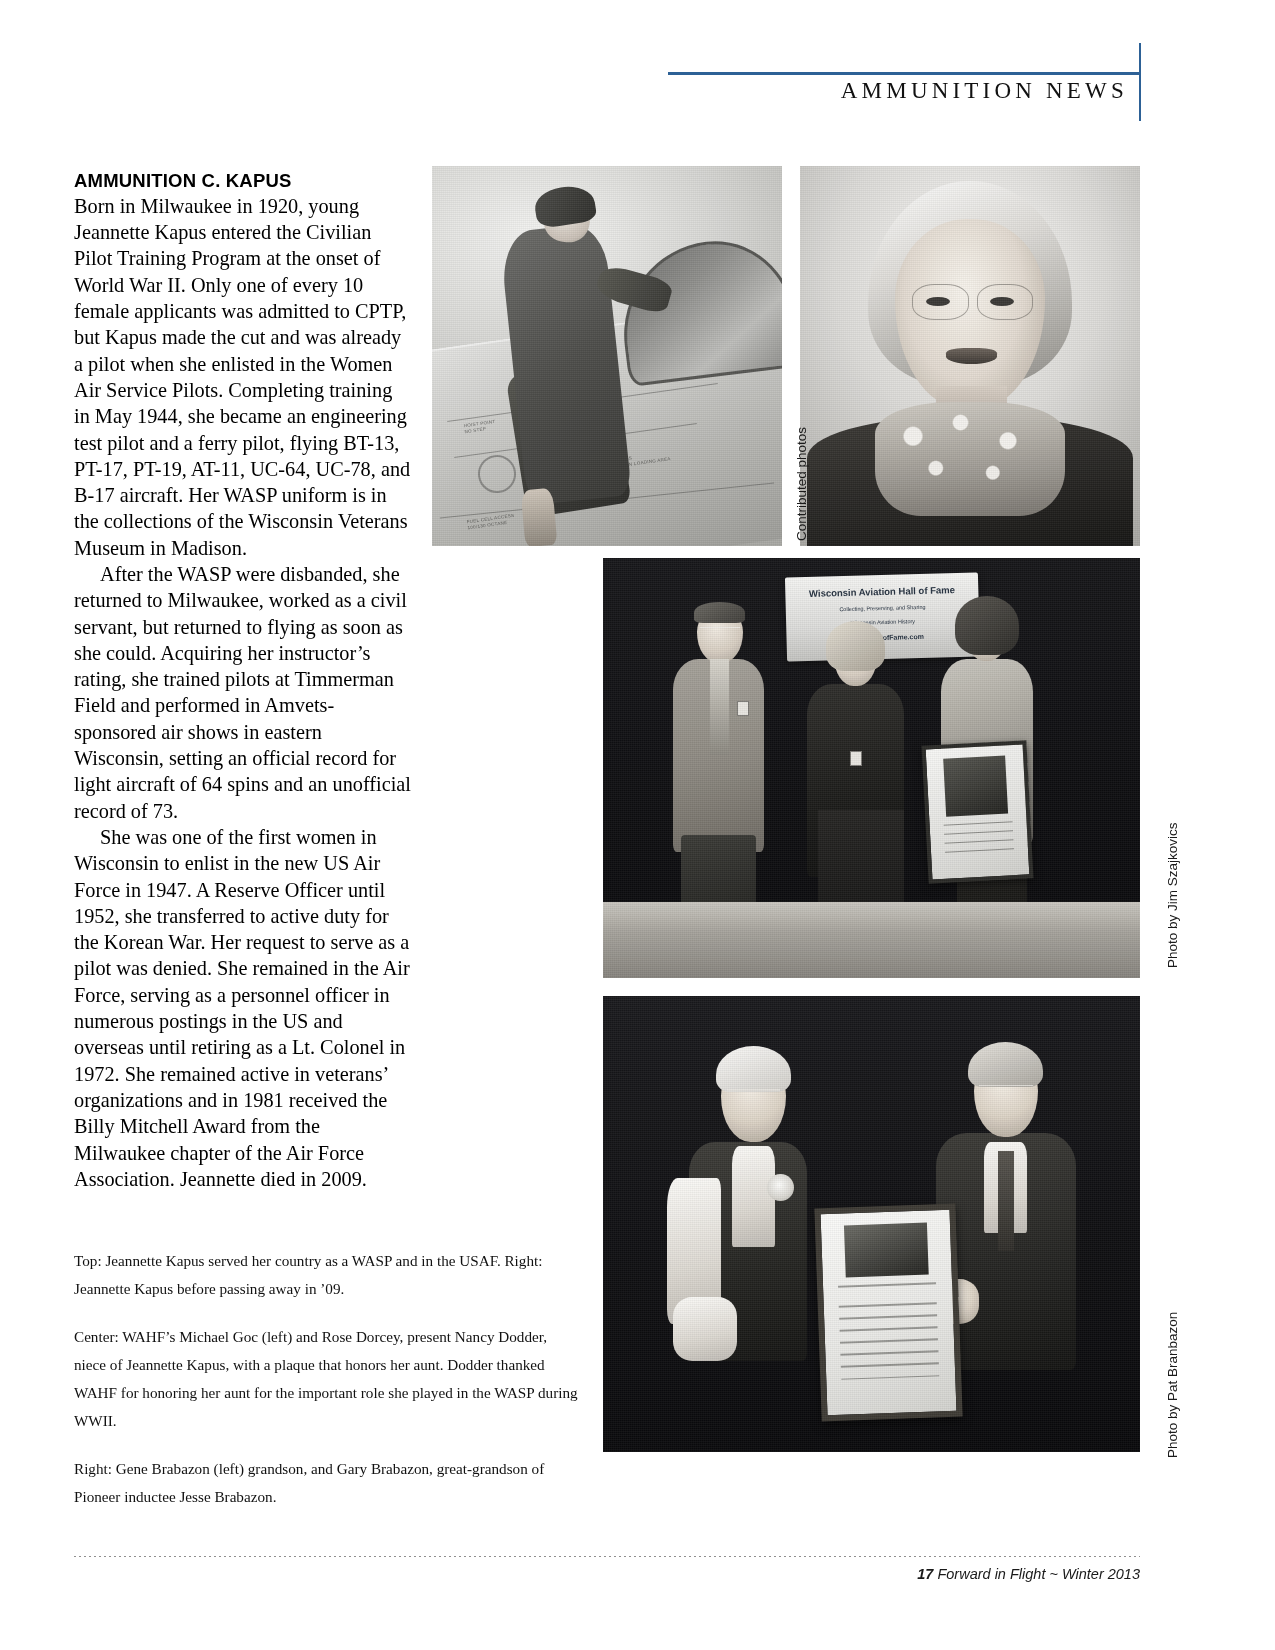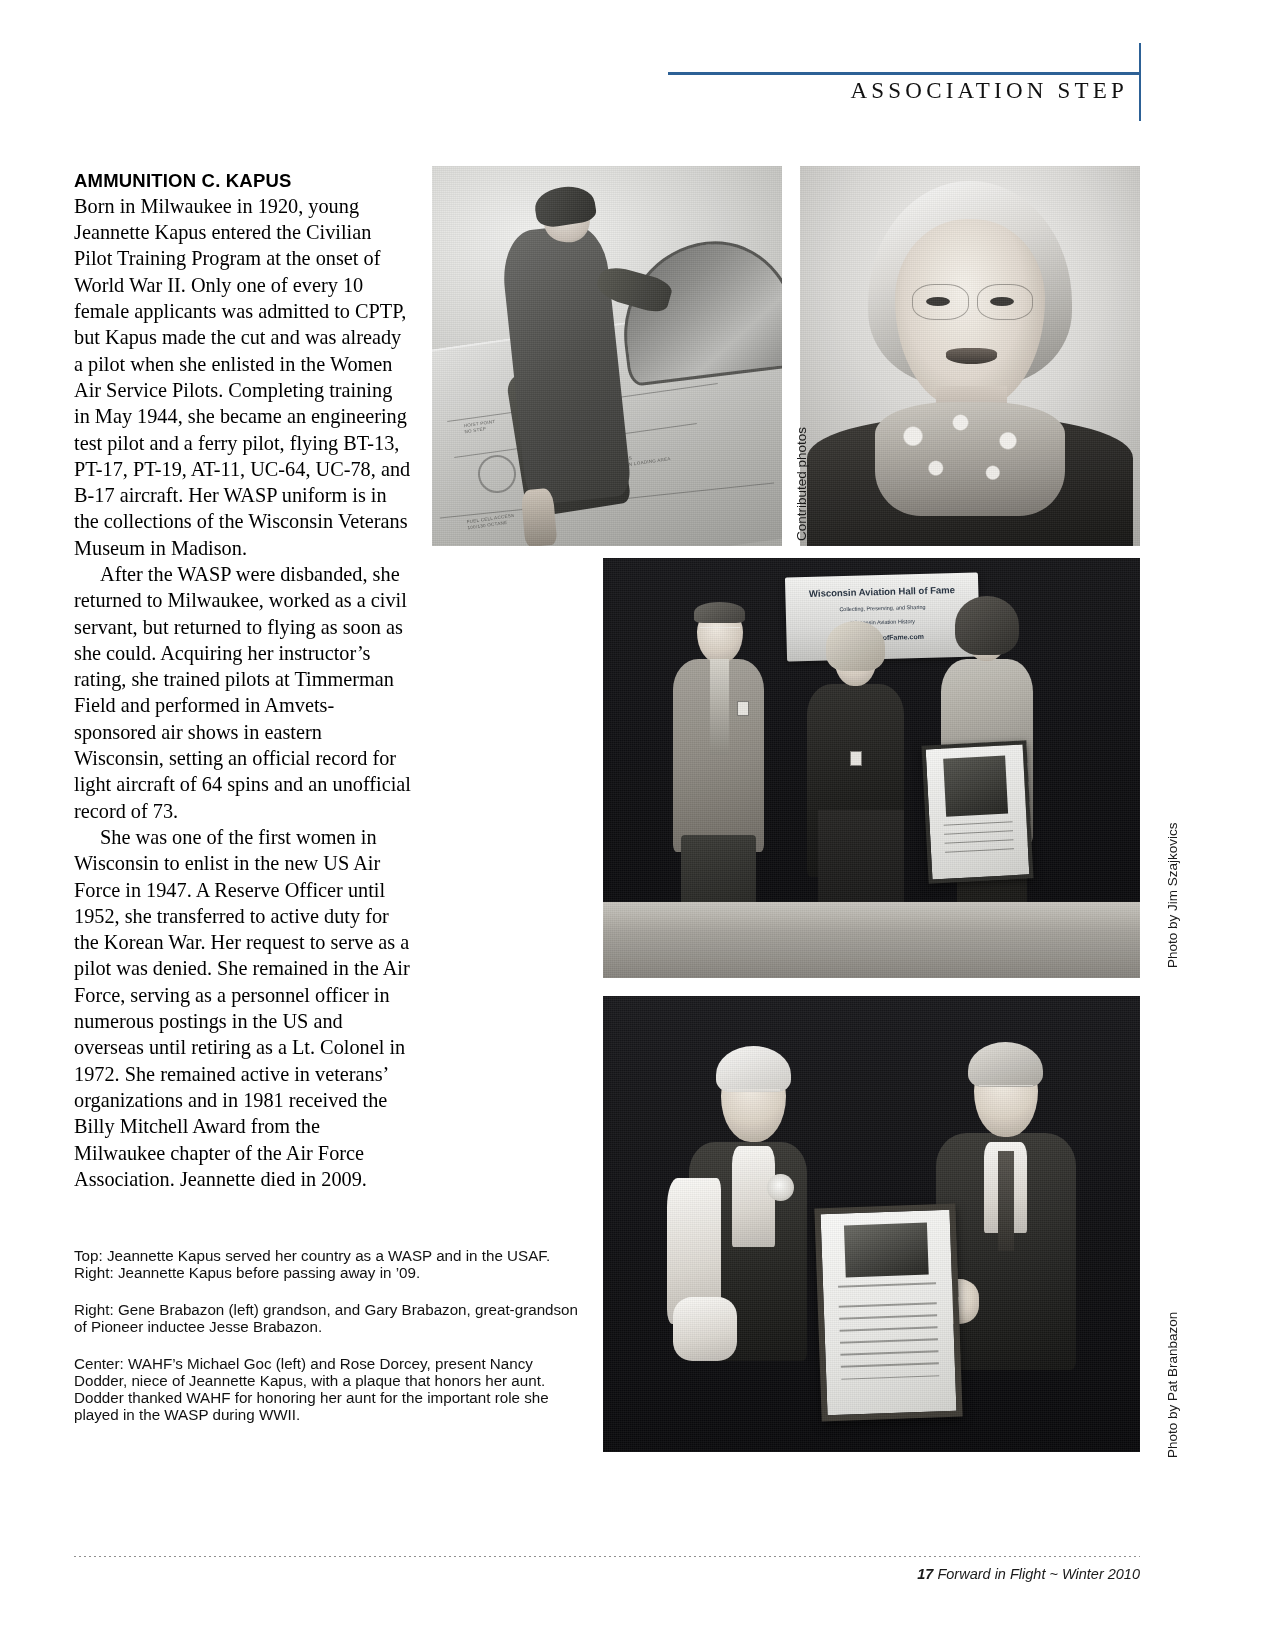--- a/index.html
+++ b/index.html
@@ -72,23 +72,23 @@
     hyphens: manual;
   }
   .article-p.indent { text-indent: 26px; font-family: Liberation Serif, serif; }
 
   
   .captions {
     position: absolute;
     left: 74px;
     top: 1247px;
     width: 508px;
-    font-family: Liberation Sans, sans-serif;
+    font-family: Liberation Serif, serif;
     font-size: 15.2px;
-    line-height: 17px;
+    line-height: 28px;
     color: #111;
   }
   .captions p { margin: 0 0 20px 0; }
   .captions p:last-child { margin-bottom: 0; }
 
   
   .photo {
     position: absolute;
     overflow: hidden;
     background: #8a8a8a;
@@ -373,33 +373,33 @@
   }
   .footer-text .pg { font-weight: bold; font-style: italic; }
 </style>
 </head>
 <body>
 
 <div class="page">
 
   <div class="header-rule"></div>
   <div class="header-vrule"></div>
-  <div class="header-title">ASSOCIATION STEP</div>
+  <div class="header-title">AMMUNITION NEWS</div>
 
   <div class="body-col">
     <h1 class="article-heading">AMMUNITION C. KAPUS</h1>
     <p class="article-p">Born in Milwaukee in 1920, young Jeannette Kapus entered the Civilian Pilot Training Program at the onset of World War II. Only one of every 10 female applicants was admitted to CPTP, but Kapus made the cut and was already a pilot when she enlisted in the Women Air Service Pilots. Completing training in May 1944, she became an engineering test pilot and a ferry pilot, flying BT-13, PT-17, PT-19, AT-11, UC-64, UC-78, and B-17 aircraft. Her WASP uniform is in the collections of the Wisconsin Veterans Museum in Madison.</p>
     <p class="article-p indent">After the WASP were disbanded, she returned to Milwaukee, worked as a civil servant, but returned to flying as soon as she could. Acquiring her instructor’s rating, she trained pilots at Timmerman Field and performed in Amvets-sponsored air shows in eastern Wisconsin, setting an official record for light aircraft of 64 spins and an unofficial record of 73.</p>
     <p class="article-p indent">She was one of the first women in Wisconsin to enlist in the new US Air Force in 1947. A Reserve Officer until 1952, she transferred to active duty for the Korean War. Her request to serve as a pilot was denied. She remained in the Air Force, serving as a personnel officer in numerous postings in the US and overseas until retiring as a Lt. Colonel in 1972. She remained active in veterans’ organizations and in 1981 received the Billy Mitchell Award from the Milwaukee chapter of the Air Force Association. Jeannette died in 2009.</p>
   </div>
 
   <div class="captions">
     <p>Top: Jeannette Kapus served her country as a WASP and in the USAF. Right: Jeannette Kapus before passing away in ’09.</p>
+    <p>Center: WAHF’s Michael Goc (left) and Rose Dorcey, present Nancy Dodder, niece of Jeannette Kapus, with a plaque that honors her aunt. Dodder thanked WAHF for honoring her aunt for the important role she played in the WASP during WWII.</p>
     <p>Right: Gene Brabazon (left) grandson, and Gary Brabazon, great-grandson of Pioneer inductee Jesse Brabazon.</p>
-    <p>Center: WAHF’s Michael Goc (left) and Rose Dorcey, present Nancy Dodder, niece of Jeannette Kapus, with a plaque that honors her aunt. Dodder thanked WAHF for honoring her aunt for the important role she played in the WASP during WWII.</p>
   </div>
 
   <div class="photo" id="photo-wasp-aircraft">
     <div class="sky"></div>
     <div class="fuselage"></div>
     <div class="panelline" style="left:4%; top:62%; width:78%; transform:rotate(-8deg);"></div>
     <div class="panelline" style="left:6%; top:72%; width:70%; transform:rotate(-8deg);"></div>
     <div class="panelline" style="left:2%; top:88%; width:96%; transform:rotate(-6deg);"></div>
     <div class="canopy"></div>
     <div class="roundel"></div>
@@ -504,15 +504,15 @@
     </div>
 
     <div class="grain"></div>
   </div>
 
   <div class="credit" id="credit-contributed">Contributed photos</div>
   <div class="credit" id="credit-szajkovics">Photo by Jim Szajkovics</div>
   <div class="credit" id="credit-branbazon">Photo by Pat Branbazon</div>
 
   <div class="footer-rule"></div>
-  <div class="footer-text"><span class="pg">17</span> <span>Forward in Flight ~ Winter 2010</span></div>
+  <div class="footer-text"><span class="pg">17</span> <span>Forward in Flight ~ Winter 2013</span></div>
 
 </div>
 
 </body></html>

